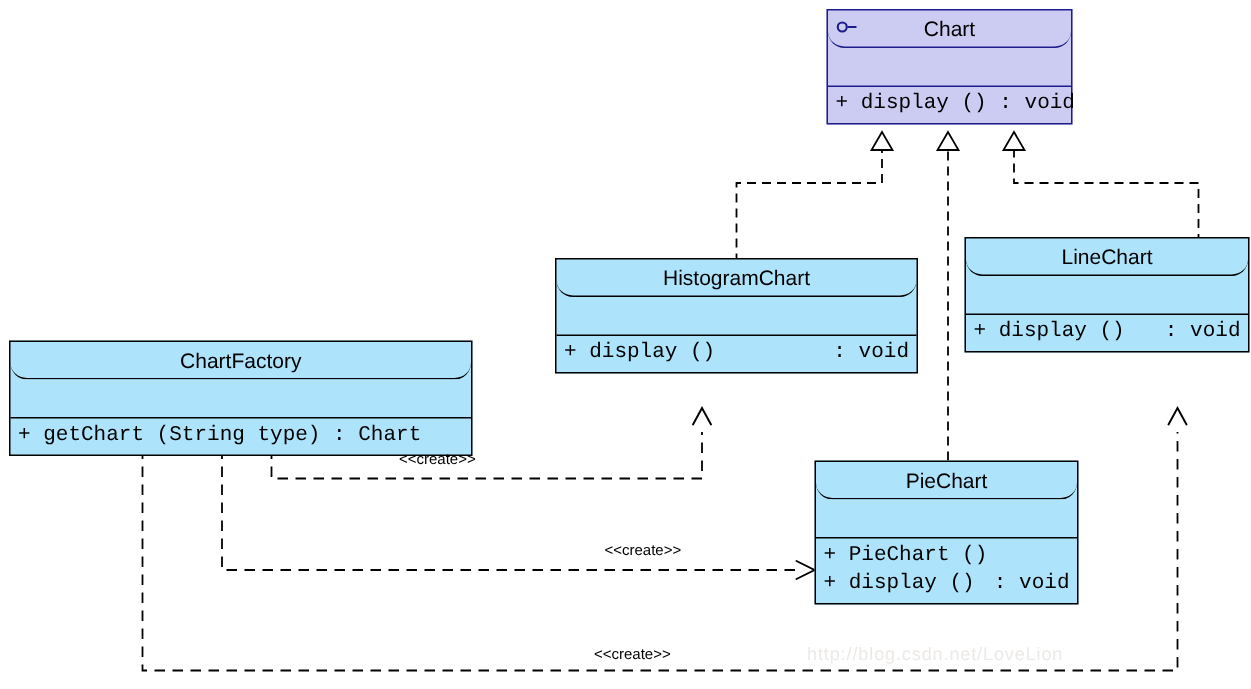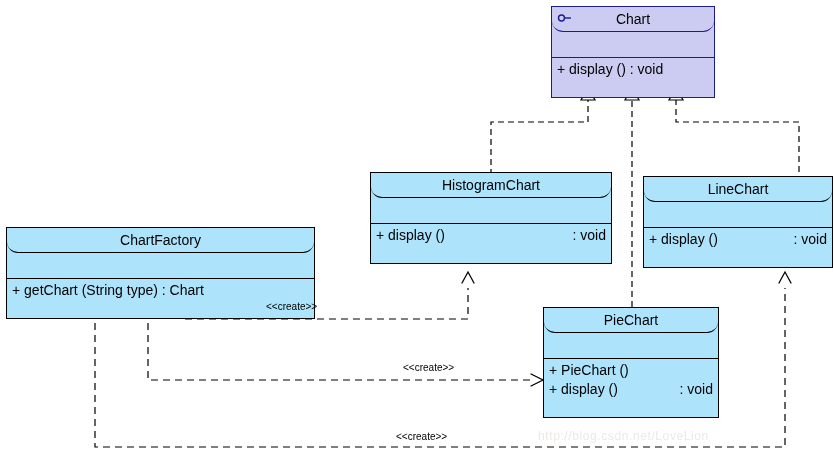--- a/index.html
+++ b/index.html
@@ -52,21 +52,22 @@
   .uml-attrs {
     box-sizing: border-box;
     height: 26px;
     border-bottom: 1px solid #000000;
   }
   .uml-class.interface .uml-attrs {
     border-bottom: 1px solid #1c1c8c;
   }
   .uml-ops {
     box-sizing: border-box;
-    padding: 2px 0 18px 0;
+    padding: 2px 0 3px 0;
+    font-family: Liberation Mono, monospace;
   }
   .uml-op {
     display: flex;
     font-size: 14px;
     color: #000000;
     line-height: 19px;
     white-space: nowrap;
     padding: 0 5px 0 5px;
   }
   .op-sig { flex: 0 0 auto; }
@@ -181,21 +182,21 @@
         <span class="op-ret"></span>
       </div>
       <div class="uml-op">
         <span class="op-sig">+ display ()</span>
         <span class="op-gap"></span>
         <span class="op-ret">: void</span>
       </div>
     </div>
   </div>
 
-  <div class="uml-class" id="box-line-chart" style="left:643px; top:176px; width:190px;">
+  <div class="uml-class" id="box-line-chart" style="left:643px; top:158px; width:190px;">
     <div class="uml-name">
       <span>LineChart</span>
     </div>
     <div class="uml-attrs"></div>
     <div class="uml-ops">
       <div class="uml-op">
         <span class="op-sig">+ display ()</span>
         <span class="op-gap"></span>
         <span class="op-ret">: void</span>
       </div>

